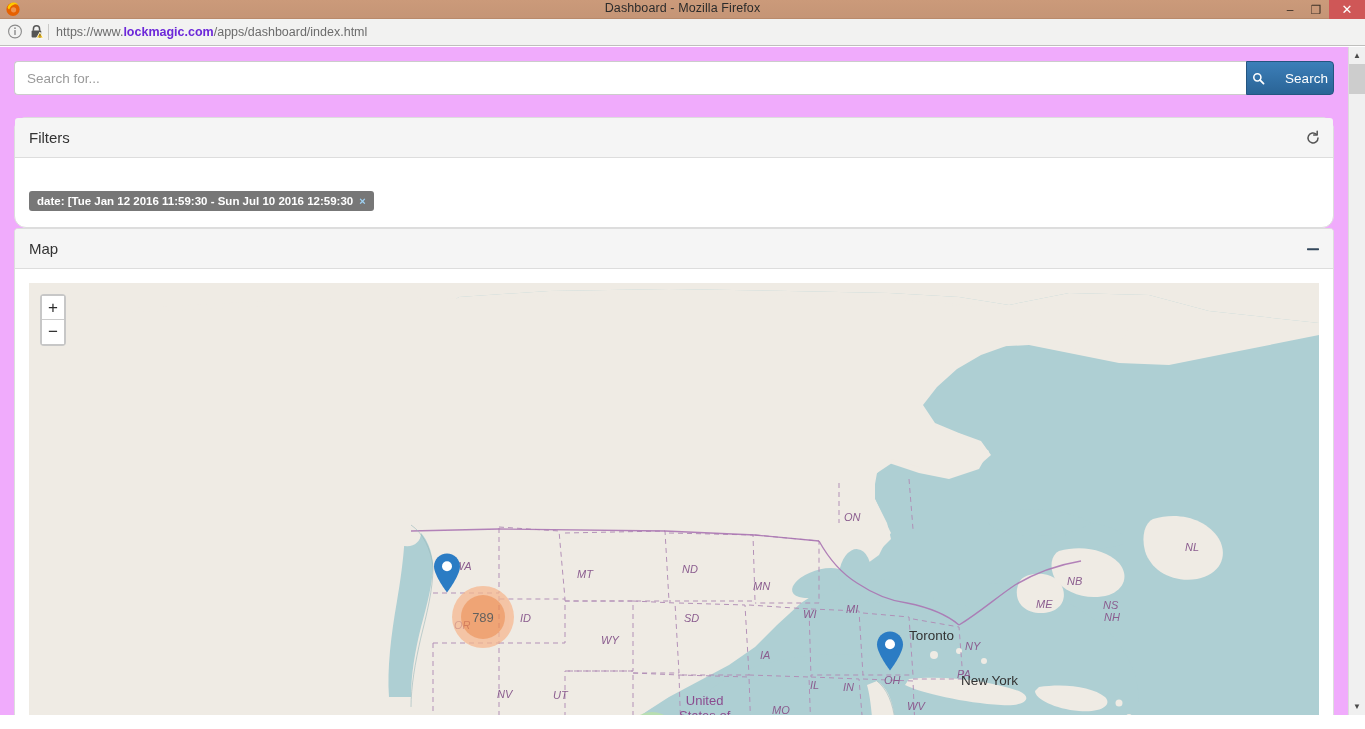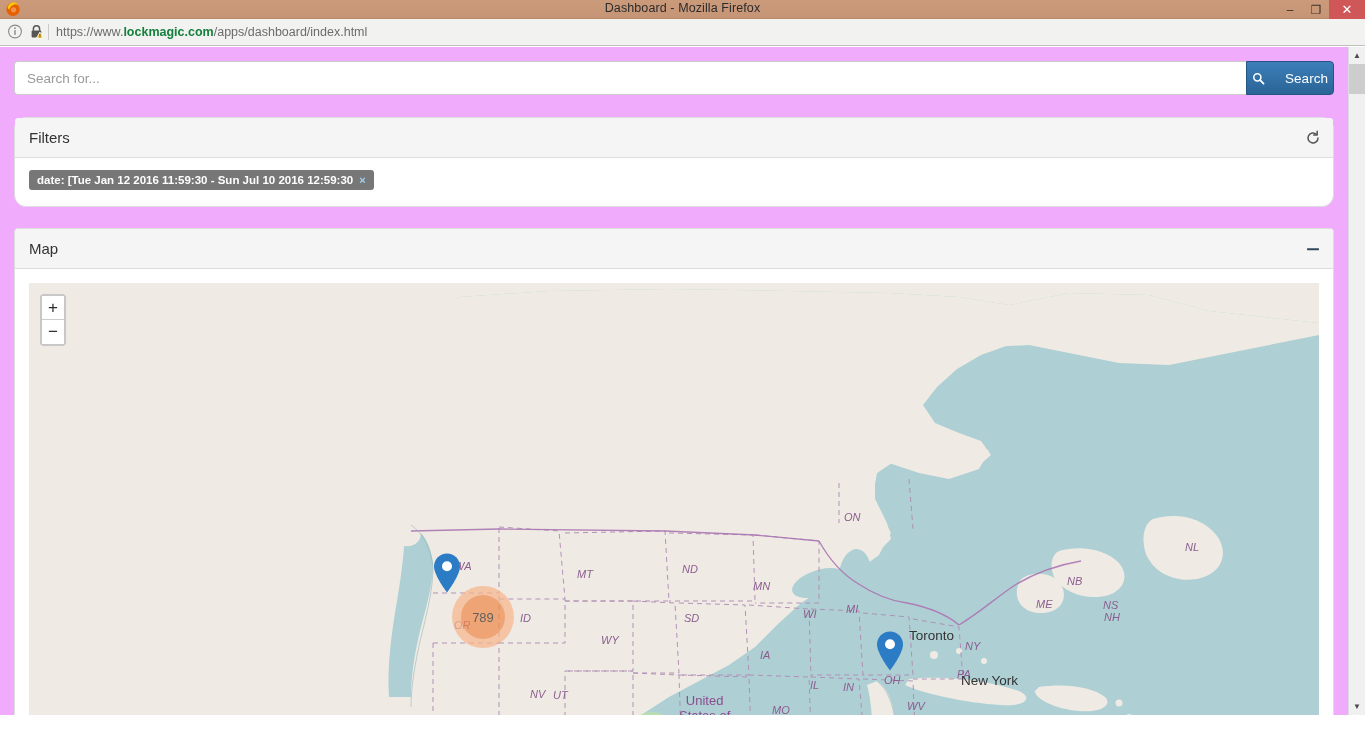--- a/index.html
+++ b/index.html
@@ -47,21 +47,21 @@
   }
   .urlbar-ico { width: 16px; height: 17px; display: block; }
   #urlbar-separator {
     position: absolute; left: 48px; top: 5px; width: 1px; height: 16px; background: #c9c9c7;
   }
   #url-text {
     position: absolute; left: 56px; top: 5px;
     font-size: 12.5px; color: #6c6c6c; line-height: 17px;
     white-space: nowrap;
   }
-  #url-text b { color: #15803d; font-weight: 700; }
+  #url-text b { color: #6d28d9; font-weight: 700; }
   #url-text .u-scheme { color: #6c6c6c; }
 
   
   #page-viewport {
     position: absolute; left: 0; top: 47px; width: 1348px; height: 668px;
     background: #f0abfc; overflow: hidden;
   }
 
   
   #page-scrollbar {
@@ -130,20 +130,21 @@
 
   #filters-panel { top: 70px; border-radius: 12px; }
   #filters-panel .panel-body { padding: 12px 14px 16px 14px; }
 
   .filter-badge {
     display: inline-flex; align-items: center; gap: 6px;
     background: #777; color: #fff;
     font-size: 11.5px; font-weight: bold;
     padding: 4px 8px; border-radius: 3px;
     white-space: nowrap;
+    margin-top: 21px;
   }
   .filter-badge .badge-remove {
     color: #9fd3f5; font-weight: bold; font-size: 11px; cursor: pointer;
   }
 
   #map-panel { top: 181px; }
   #map-panel .panel-body { padding: 14px; }
 
   
   #map-container {
@@ -435,21 +436,21 @@
             <div class="map-label state-label" style="left: 774px; top: 325px;">WI</div>
             <div class="map-label state-label" style="left: 817px; top: 320px;">MI</div>
             <div class="map-label state-label" style="left: 1038px; top: 292px;">NB</div>
             <div class="map-label state-label" style="left: 1156px; top: 258px;">NL</div>
             <div class="map-label state-label" style="left: 1074px; top: 316px;">NS</div>
             <div class="map-label state-label" style="left: 1007px; top: 315px;">ME</div>
             <div class="map-label state-label" style="left: 1075px; top: 328px;">NH</div>
             <div class="map-label state-label" style="left: 572px; top: 351px;">WY</div>
             <div class="map-label state-label" style="left: 731px; top: 366px;">IA</div>
             <div class="map-label state-label" style="left: 936px; top: 357px;">NY</div>
-            <div class="map-label state-label" style="left: 468px; top: 405px; margin-left: 33px;">NV</div>
+            <div class="map-label state-label" style="left: 468px; top: 405px;">NV</div>
             <div class="map-label state-label" style="left: 524px; top: 406px;">UT</div>
             <div class="map-label state-label" style="left: 781px; top: 396px;">IL</div>
             <div class="map-label state-label" style="left: 814px; top: 398px;">IN</div>
             <div class="map-label state-label" style="left: 855px; top: 391px;">OH</div>
             <div class="map-label state-label" style="left: 908px; top: 385px; margin-left: 20px;">PA</div>
             <div class="map-label state-label" style="left: 743px; top: 421px;">MO</div>
             <div class="map-label state-label" style="left: 878px; top: 417px;">WV</div>
             <div class="map-label city-label" style="left: 880px; top: 345px;">Toronto</div>
             <div class="map-label city-label" style="left: 932px; top: 390px;">New York</div>
             <div class="map-label country-label" style="left: 650px; top: 382px; white-space: pre-line;">United

